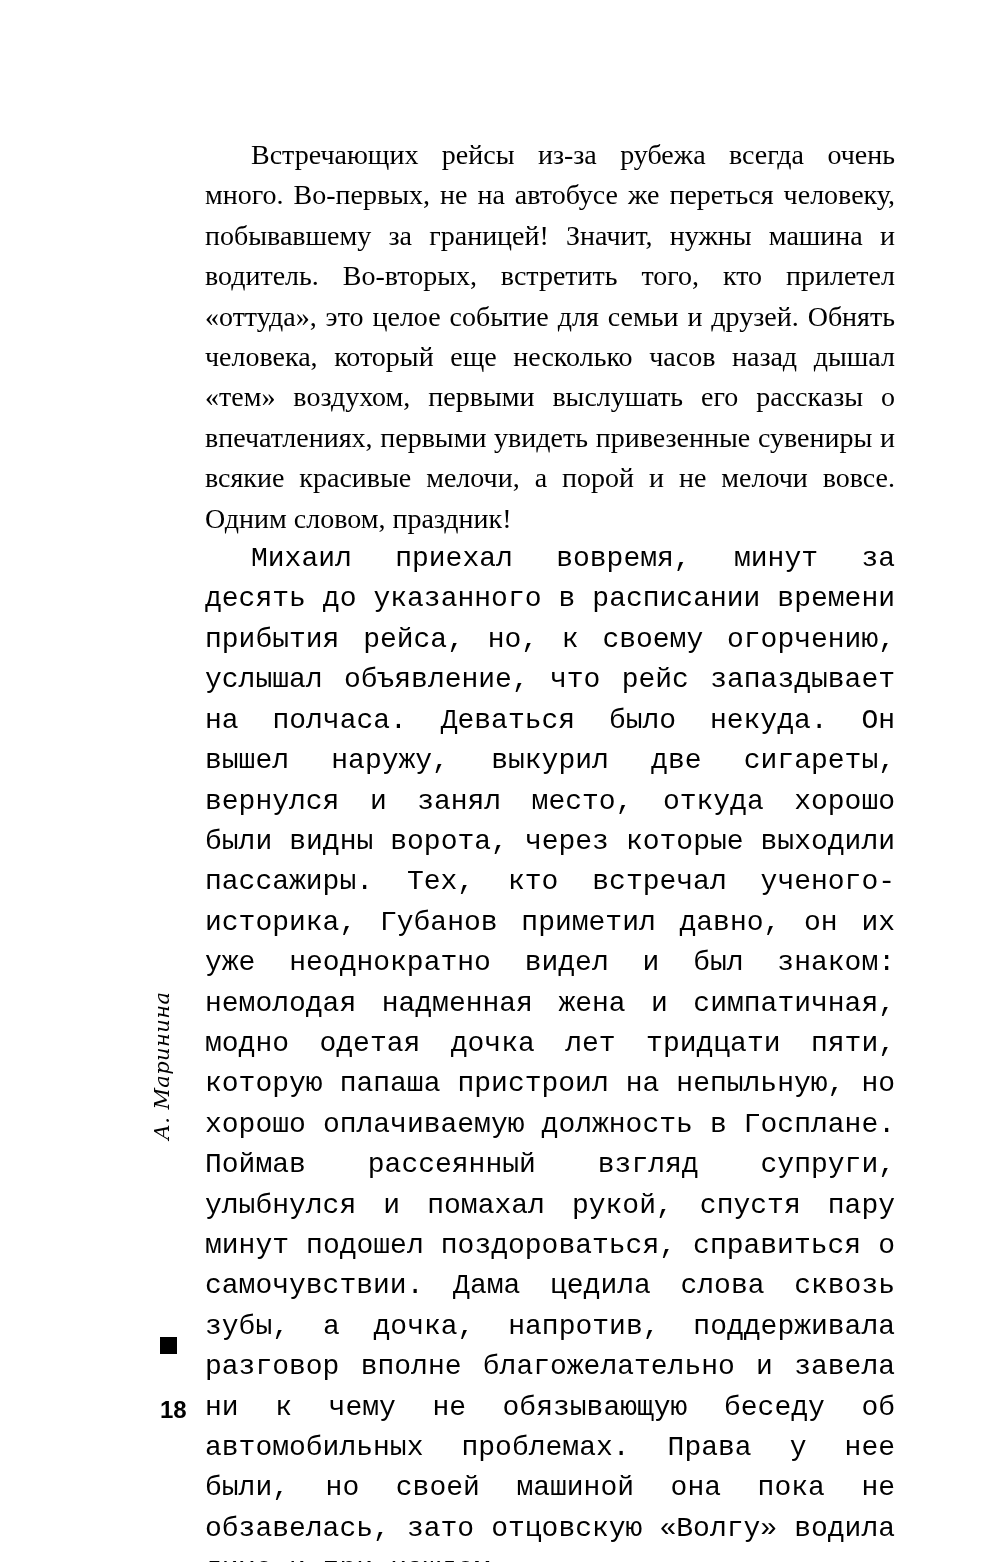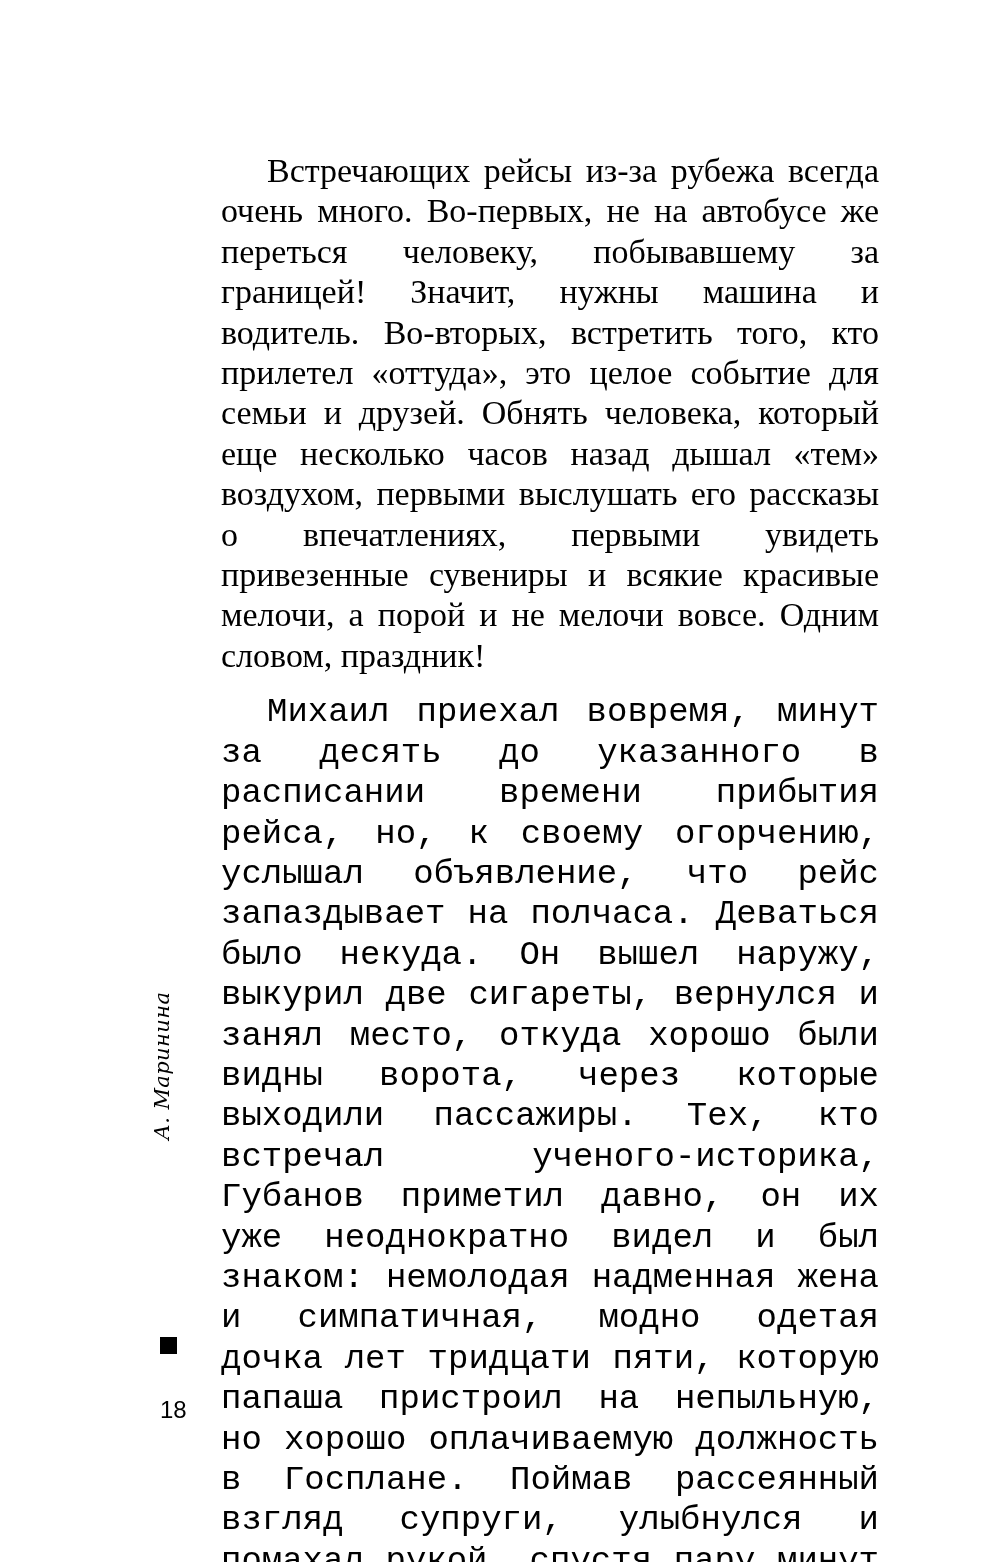--- a/index.html
+++ b/index.html
@@ -53,40 +53,40 @@
   }
 
   .text-column {
     position: absolute;
     left: 205px;
     top: 135px;
     width: 690px;
   }
 
   .para {
-    margin: 16px;
-    font-size: 34px;
+    margin: 0;
+    font-size: 28px;
     line-height: 40.4px;
     text-align: justify;
     text-justify: inter-word;
     text-indent: 46px;
     hyphens: manual;
   }
 
   .para + .para {
     margin-top: 0;
     font-family: Liberation Mono, monospace;
   }
 
   .folio {
     position: absolute;
     left: 160px;
     top: 1396px;
     font-family: "Liberation Sans", sans-serif;
-    font-weight: normal;
+    font-weight: bold;
     font-size: 24px;
     color: #000;
   }
 </style>
 </head>
 <body>
 
 <div class="page">
 
   <div class="side-author-wrap">

